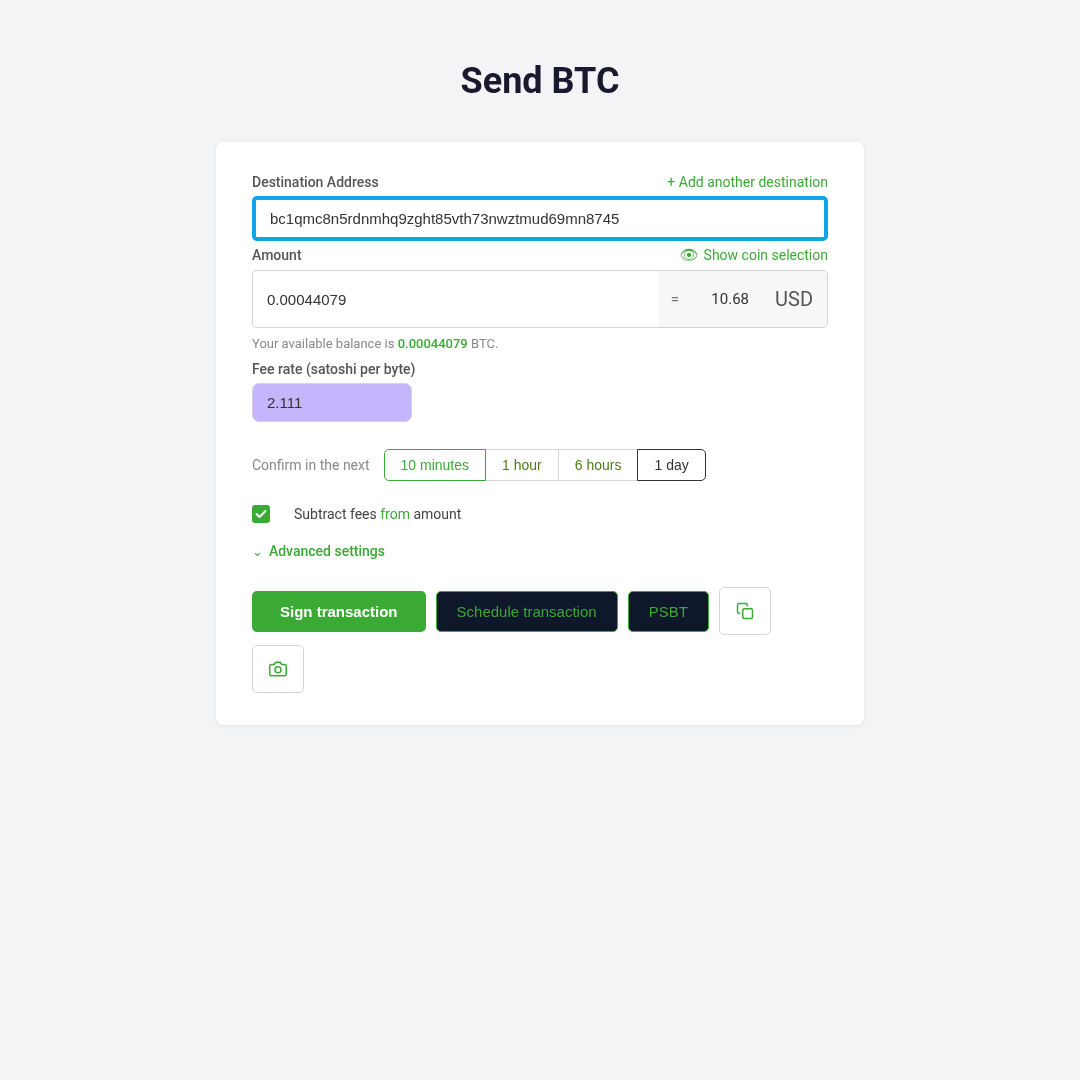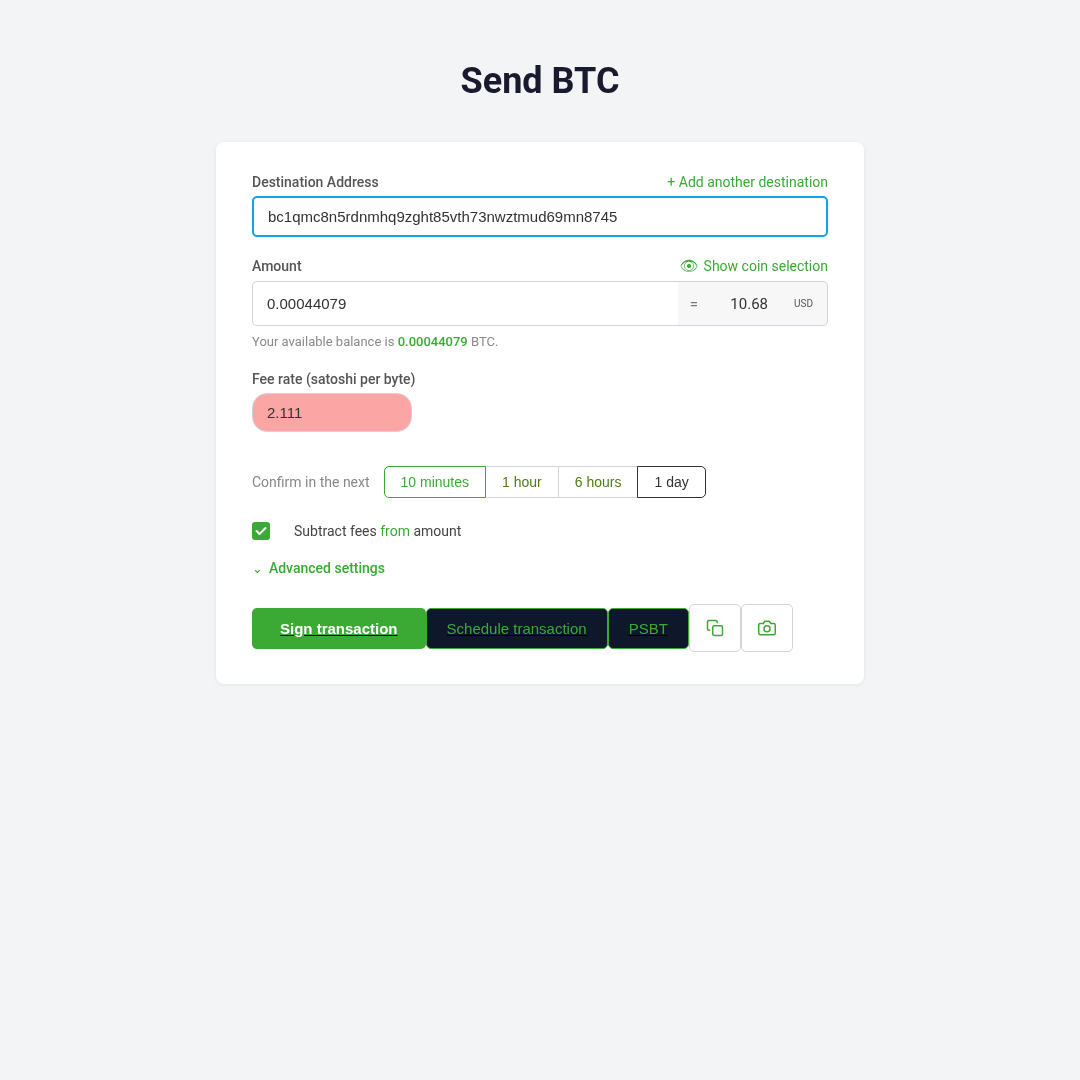--- a/index.html
+++ b/index.html
@@ -43,28 +43,28 @@
     }
     .add-destination-link {
       font-size: 14px;
       color: #3aaa35;
       cursor: pointer;
       text-decoration: none;
       text-align: right;
     }
     .input-full {
       width: 100%;
-      border: 2px solid #0ea5e9;
+      border: 4px solid #0ea5e9;
       border-radius: 5px;
       padding: 10px 14px;
       font-size: 15px;
       color: #333;
       outline: none;
       background: #fff;
-      margin-bottom: 20px;
+      margin-bottom: 5px;
     }
 
     .amount-row {
       display: flex;
       align-items: stretch;
       margin-bottom: 8px;
     }
     .amount-input {
       flex: 1;
       border: 1px solid #d1d5db;
@@ -101,48 +101,48 @@
       justify-content: flex-end;
     }
     .amount-usd-label {
       background: #f7f7f7;
       border: 1px solid #d1d5db;
       border-left: none;
       border-radius: 0 5px 5px 0;
       display: flex;
       align-items: center;
       padding: 16px 14px;
-      font-size: 10px;
+      font-size: 20px;
       color: #555;
     }
     .balance-text {
       font-size: 13px;
       color: #888;
-      margin-bottom: 22px;
+      margin-bottom: 10px;
     }
     .balance-amount {
       color: #3aaa35;
       font-weight: 500;
     }
     .fee-label {
       font-size: 14px;
       color: #555;
       font-weight: 500;
       margin-bottom: 6px;
     }
     .fee-input {
       width: 160px;
       border: 1px solid #d1d5db;
-      border-radius: 15px;
+      border-radius: 7px;
       padding: 10px 14px;
       font-size: 15px;
       color: #333;
       outline: none;
-      background: #fca5a5;
-      margin-bottom: 34px;
+      background: #c4b5fd;
+      margin-bottom: 27px;
     }
     .confirm-row {
       display: flex;
       align-items: center;
       gap: 0;
       margin-bottom: 24px;
       flex-wrap: wrap;
       gap: 0;
     }
     .confirm-label {
@@ -216,22 +216,22 @@
       font-size: 13px;
     }
     .advanced-label {
       font-size: 14px;
       color: #3aaa35;
       font-weight: 500;
     }
     .actions-row {
       display: flex;
       align-items: center;
+      gap: 10px;
       flex-wrap: wrap;
-      text-decoration: underline;
     }
     .btn-sign {
       background: #3aaa35;
       color: #fff;
       border: none;
       border-radius: 5px;
       padding: 12px 28px;
       font-size: 15px;
       font-weight: 600;
       cursor: pointer;

